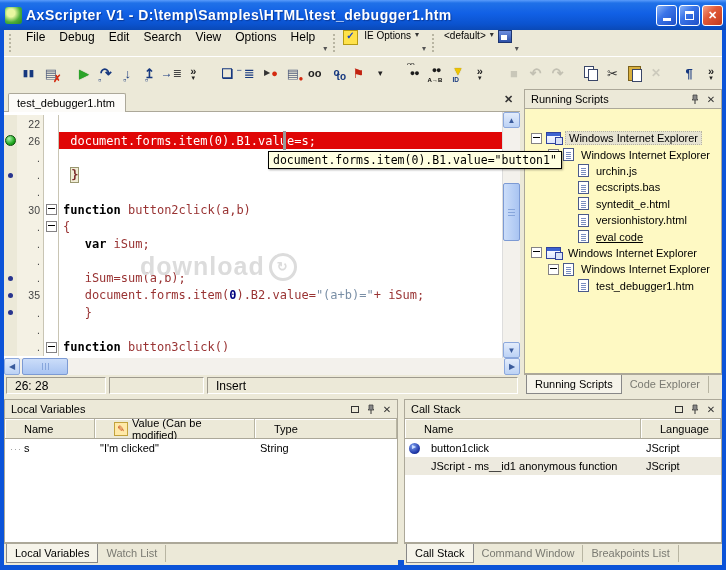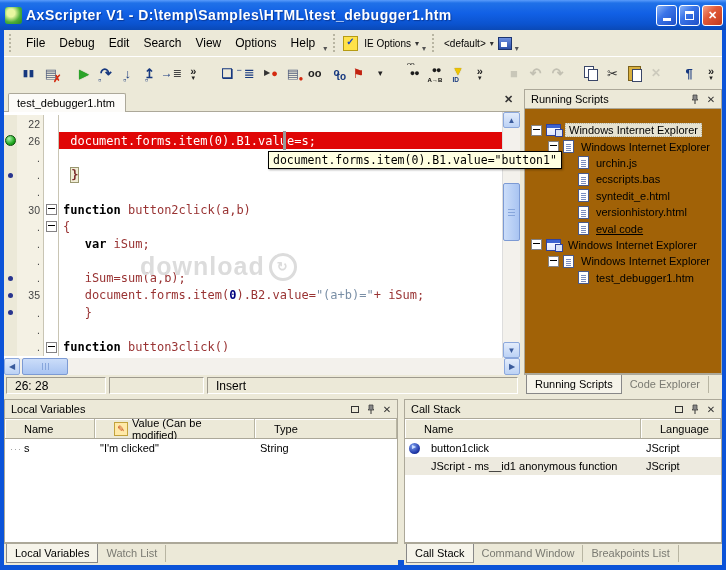--- a/index.html
+++ b/index.html
@@ -15,21 +15,21 @@
   .winbtn.blue{background:linear-gradient(135deg,#8BB4F8 0%,#3A74E8 40%,#1E50C8 100%)}
   .winbtn.red{background:linear-gradient(135deg,#F4A188 0%,#E25A38 40%,#C23A1C 100%)}
   .glyph-min{width:8px;height:3px;background:#fff;margin-top:9px}
   .glyph-max{width:9px;height:9px;border:1px solid #fff;border-top-width:3px;box-sizing:border-box}
 
   
   .menubar{height:26px;display:flex;align-items:stretch;background:#ECE9D8;padding-left:2px}
   .grip{width:5px;margin:4px 3px;border-left:2px dotted #B8B5A2}
   .mi{display:inline-flex;align-items:center;padding:0 7px;font-size:12px}
   .mi::first-letter{text-decoration:underline}
-  .mgroup{display:flex;align-items:center}
+  .mgroup{display:flex;align-items:flex-start}
   .tinychev{color:#555;font-size:8px;align-self:flex-end;margin:0 3px 3px 1px}
   .ie-ic{width:13px;height:13px;background:#FFE24A;border:1px solid #B69B12;position:relative;margin-right:4px}
   .ie-ic::after{content:"✓";position:absolute;left:2px;top:-1px;color:#1a46c8;font-size:10px;font-weight:bold}
   .save-ic{width:12px;height:11px;background:linear-gradient(#6d8fe0,#2d50a8);border:1px solid #1c3470;position:relative;margin:0 2px}
   .save-ic::after{content:"";position:absolute;left:2px;top:4px;width:6px;height:5px;background:#fff}
   .downarrow{font-size:8px;color:#333;margin:0 2px}
   .combo-label{font-size:10px;padding:0 2px}
 
   
   .toolbar{height:32px;display:flex;align-items:center;background:#ECE9D8;padding-left:2px;border-top:1px solid #fff}
@@ -131,21 +131,21 @@
   .scell{border:1px solid;border-color:#9e9a8e #fff #fff #9e9a8e;display:flex;align-items:center;padding:0 8px;font-size:12px;box-sizing:border-box}
   .scell.c1{width:100px}
   .scell.c2{width:95px}
   .scell.c3{flex:1}
 
   
   .panelhead{height:20px;display:flex;align-items:center;padding:0 3px 0 6px;border:1px solid #ACA899;background:#ECE9D8;box-sizing:border-box}
   .panelhead .ptitle{flex:1;font-size:11px}
   .hbtn{width:14px;height:14px;display:flex;align-items:center;justify-content:center;margin-left:2px;color:#333;font-size:10px}
   .sq{width:8px;height:7px;border:1px solid #333;box-sizing:border-box}
-  .treearea{flex:1;background:#a16207;border:1px solid #ACA899;border-top:none;overflow:hidden;padding-top:13px}
+  .treearea{flex:1;background:#fef9c3;border:1px solid #ACA899;border-top:none;overflow:hidden;padding-top:21px}
   .trow{height:16.4px;display:flex;align-items:center;white-space:nowrap}
   .exp{width:9px;height:9px;border:1px solid #848284;background:#fff;position:relative;flex:none;margin-right:4px}
   .exp::before{content:"";position:absolute;left:1px;right:1px;top:3px;height:1px;background:#000}
   .ti{flex:none;margin-right:4px;position:relative}
   .ti-ie{width:15px;height:12px;background:linear-gradient(#fff,#dfe7ff);border:1px solid #31439C;box-sizing:border-box}
   .ti-ie::before{content:"";position:absolute;left:0;top:0;right:0;height:3px;background:#3D63D0}
   .ti-ie::after{content:"";position:absolute;right:-3px;bottom:-2px;width:6px;height:6px;background:#D9E2F5;border:1px solid #31439C}
   .ti-doc{width:11px;height:13px;background:#fff;border:1px solid #4a5a8a;box-sizing:border-box}
   .ti-doc::before{content:"";position:absolute;left:2px;right:2px;top:3px;height:1px;background:#7a8ec0;box-shadow:0 2px 0 #7a8ec0,0 4px 0 #7a8ec0,0 6px 0 #7a8ec0}
   .tlabel{font-size:11px;padding:0 3px}

